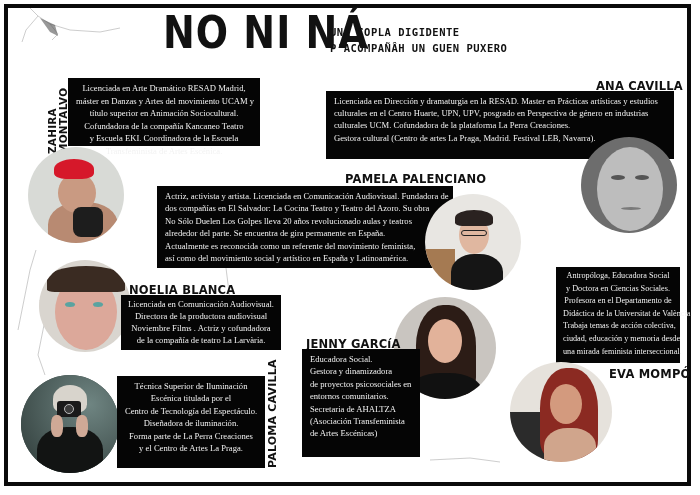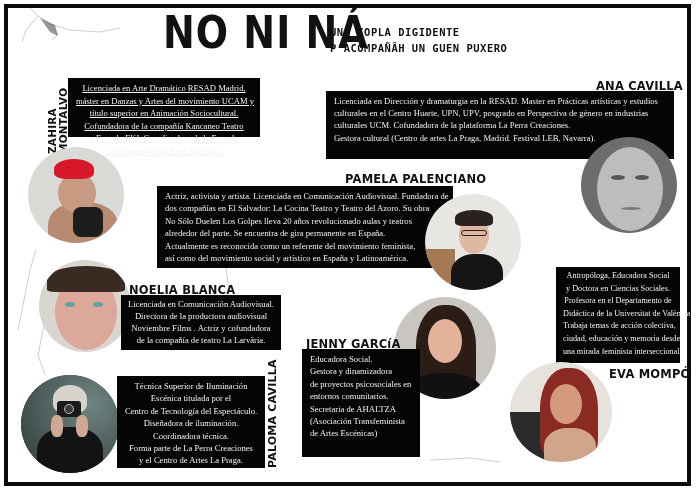--- a/index.html
+++ b/index.html
@@ -76,21 +76,21 @@
 <div class="title-main">NO NI NÁ</div>
 <div class="title-sub">
   <div>UNA COPLA DIGIDENTE</div>
   <div>P'ACOMPAÑÂH UN GUEN PUXERO</div>
 </div>
 
 <div class="name vertical" style="left:47px; top:154px; width:82px; font-size:10.5px; line-height:10.5px;">
   <div>ZAHIRA</div>
   <div>MONTALVO</div>
 </div>
-<div class="bio center" style="left:68px; top:78px; width:192px; height:59px; padding-top:4px;text-decoration:underline;">
+<div class="bio center" style="left:68px; top:78px; width:192px; height:68px; padding-top:4px;">
   <span class="line">Licenciada en Arte Dramático RESAD Madrid,</span>
   <span class="line">máster en Danzas y Artes del movimiento UCAM y</span>
   <span class="line">título superior en Animación Sociocultural.</span>
   <span class="line">Cofundadora de la compañía Kancaneo Teatro</span>
   <span class="line">y Escuela EKI. Coordinadora de la Escuela</span>
   <span class="line">Transfeminista de Artes Escénica.</span>
 </div>
 <div class="photo" style="left:28px; top:147px; width:96px; height:96px; background:#d8dad6;">
   <div class="body" style="left:20px; top:55px; width:70px; height:50px; background:#b88a72;"></div>
   <div class="face" style="left:30px; top:26px; width:38px; height:40px; background:#c99a82;"></div>
@@ -183,17 +183,16 @@
   <div style="position:absolute;left:43px;top:29px;width:10px;height:10px;background:#3a3a3a;border:1.5px solid #bbb;border-radius:50%;"></div>
   <div class="body" style="left:16px; top:52px; width:66px; height:50px; background:#121413;"></div>
   <div style="position:absolute;left:30px;top:40px;width:12px;height:22px;background:#cfa996;border-radius:40%;"></div>
   <div style="position:absolute;left:55px;top:40px;width:12px;height:22px;background:#cfa996;border-radius:40%;"></div>
 </div>
 <div class="bio right" style="left:117px; top:376px; width:148px; height:92px; padding:4px 8px; line-height:12.4px;">
   <span class="line">Técnica Superior de Iluminación</span>
   <span class="line">Escénica titulada por el</span>
   <span class="line">Centro de Tecnología del Espectáculo.</span>
   <span class="line">Diseñadora de iluminación.</span>
-  <span class="line">Coordinadora técnica.</span>
   <span class="line">Forma parte de La Perra Creaciones</span>
   <span class="line">y el Centro de Artes La Praga.</span>
 </div>
 <div class="name vertical" style="left:267px; top:468px; font-size:11px;">PALOMA CAVILLA</div>
 
 </body></html>

